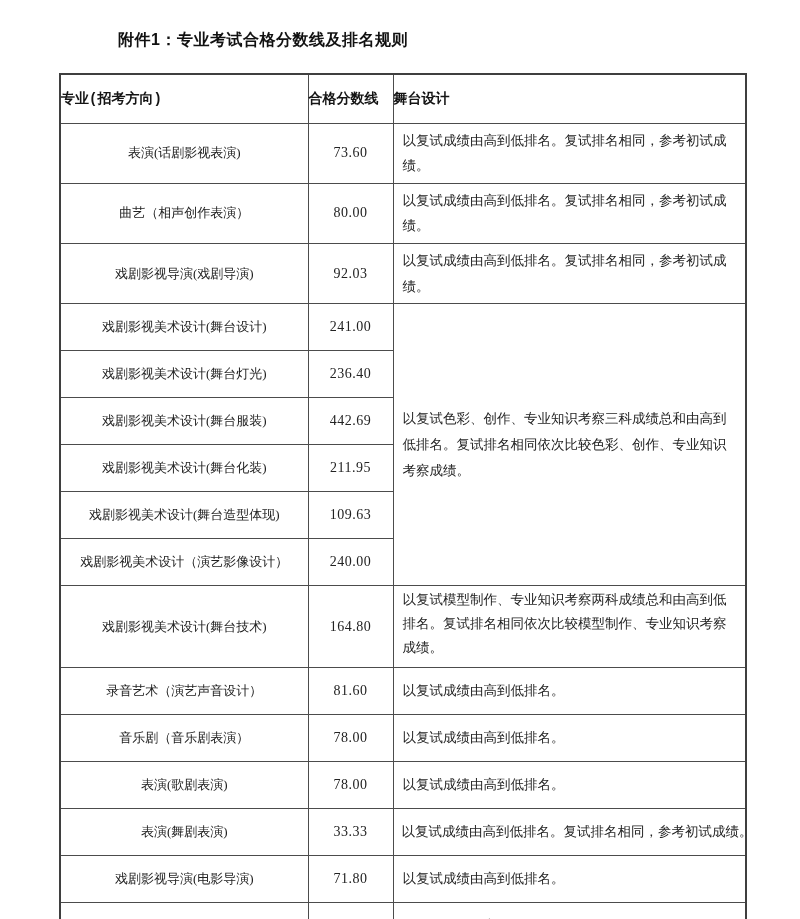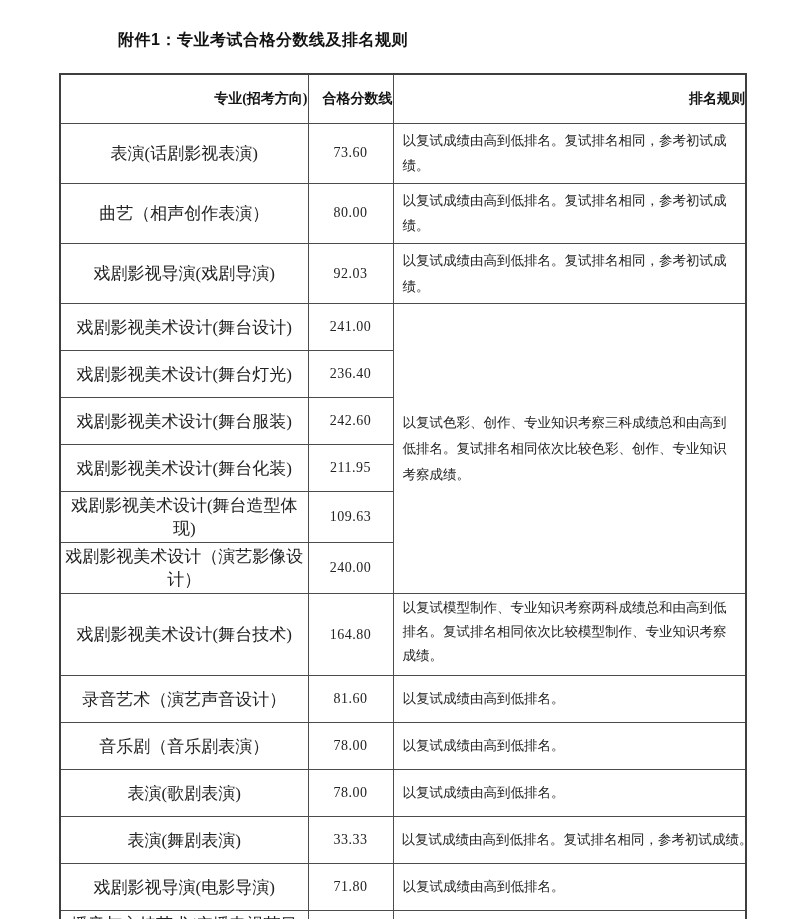--- a/index.html
+++ b/index.html
@@ -36,31 +36,31 @@
     border-collapse: collapse;
     table-layout: fixed;
     border: 2px solid #3f3f3f;
   }
   .score-table th, .score-table td {
     border: 1px solid #4c4c4c;
     vertical-align: middle;
   }
   .score-table th {
     height: 49px;
-    font-family: Liberation Serif, serif;
+    font-family: Liberation Mono, monospace;
     font-weight: bold;
     font-size: 14px;
-    text-align: right;
+    text-align: left;
     color: #141414;
     margin-left: 45px;
   }
   .score-table td { height: 47px; }
   td.major-col {
     text-align: center;
-    font-size: 17px;
+    font-size: 13px;
     padding: 2px 4px;
     color: #222222;
   }
   td.score-col {
     text-align: center;
     font-size: 14px;
     letter-spacing: 0.5px;
     color: #222222;
   }
   td.rule-col {
@@ -81,21 +81,21 @@
   <table class="score-table">
     <colgroup>
       <col style="width:248px">
       <col style="width:85px">
       <col style="width:353px">
     </colgroup>
     <thead>
       <tr>
         <th>专业(招考方向)</th>
         <th>合格分数线</th>
-        <th>排名规则</th>
+        <th>舞台设计</th>
       </tr>
     </thead>
     <tbody>
       <tr>
         <td class="major-col">表演(话剧影视表演)</td>
         <td class="score-col">73.60</td>
         <td class="rule-col">以复试成绩由高到低排名。复试排名相同，参考初试成绩。</td>
       </tr>
       <tr>
         <td class="major-col">曲艺（相声创作表演）</td>
@@ -111,21 +111,21 @@
         <td class="major-col">戏剧影视美术设计(舞台设计)</td>
         <td class="score-col">241.00</td>
         <td class="rule-col" rowspan="6">以复试色彩、创作、专业知识考察三科成绩总和由高到低排名。复试排名相同依次比较色彩、创作、专业知识考察成绩。</td>
       </tr>
       <tr>
         <td class="major-col">戏剧影视美术设计(舞台灯光)</td>
         <td class="score-col">236.40</td>
       </tr>
       <tr>
         <td class="major-col">戏剧影视美术设计(舞台服装)</td>
-        <td class="score-col">242.60</td>
+        <td class="score-col">442.69</td>
       </tr>
       <tr>
         <td class="major-col">戏剧影视美术设计(舞台化装)</td>
         <td class="score-col">211.95</td>
       </tr>
       <tr>
         <td class="major-col">戏剧影视美术设计(舞台造型体现)</td>
         <td class="score-col">109.63</td>
       </tr>
       <tr>

